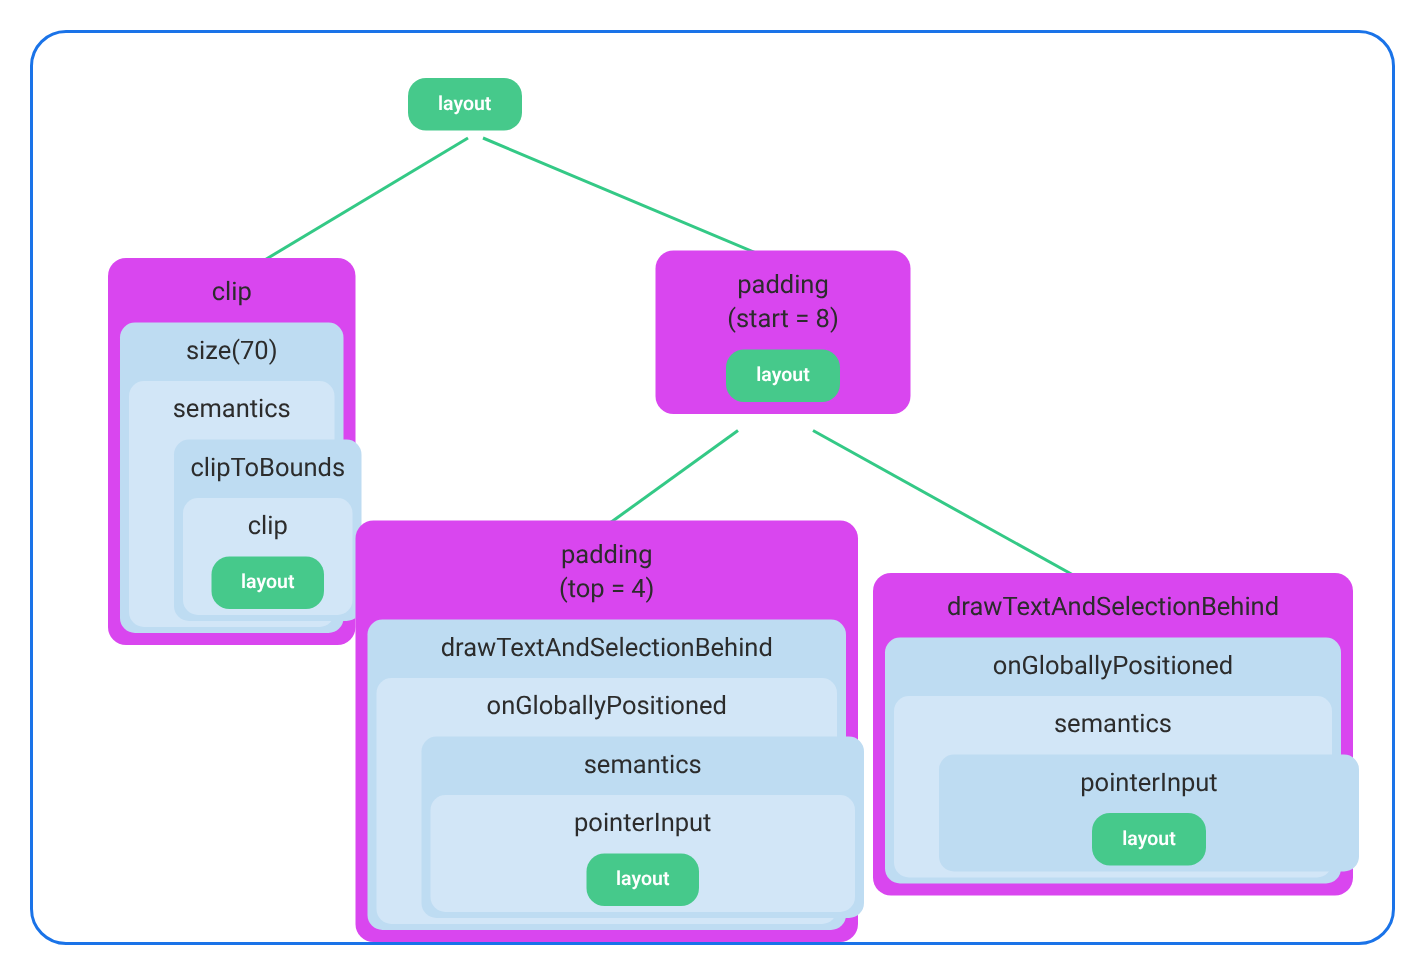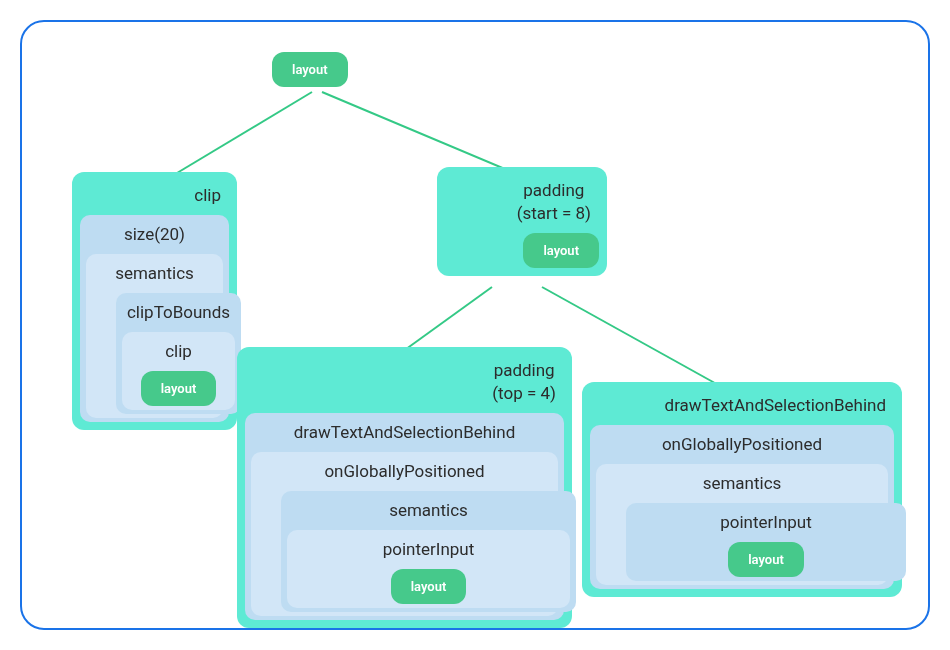--- a/index.html
+++ b/index.html
@@ -57,21 +57,21 @@
   .chip {
     background: #46c98b;
     color: #fff;
     font-weight: 600;
     font-size: 13px;
     padding: 10px 20px;
     border-radius: 12px;
     text-align: center;
   }
   
-  .t0 { background: #5eead4; align-items: flex-end; }
+  .t0 { background: #d946ef; }
   .t1 { background: #bedcf2; }
   .t2 { background: #d2e6f7; }
   .t3 { background: #bedcf2; margin-left: 48px; }
   .t4 { background: #d2e6f7; }
 
   
   .root-chip {
     position: absolute;
   }
 
@@ -92,21 +92,21 @@
     <line x1="300" y1="70" x2="490" y2="150"></line>
     <line x1="470" y1="265" x2="380" y2="330"></line>
     <line x1="520" y1="265" x2="700" y2="365"></line>
   </svg>
 
   <div id="root" class="root-chip chip">layout</div>
 
   <div id="left" class="node t0">
     <div class="label">clip</div>
     <div class="layer t1">
-      <div class="label">size(20)</div>
+      <div class="label">size(70)</div>
       <div class="layer t2">
         <div class="label">semantics</div>
         <div class="layer t3">
           <div class="label">clipToBounds</div>
           <div class="layer t4">
             <div class="label">clip</div>
             <div class="chip">layout</div>
           </div>
         </div>
       </div>

